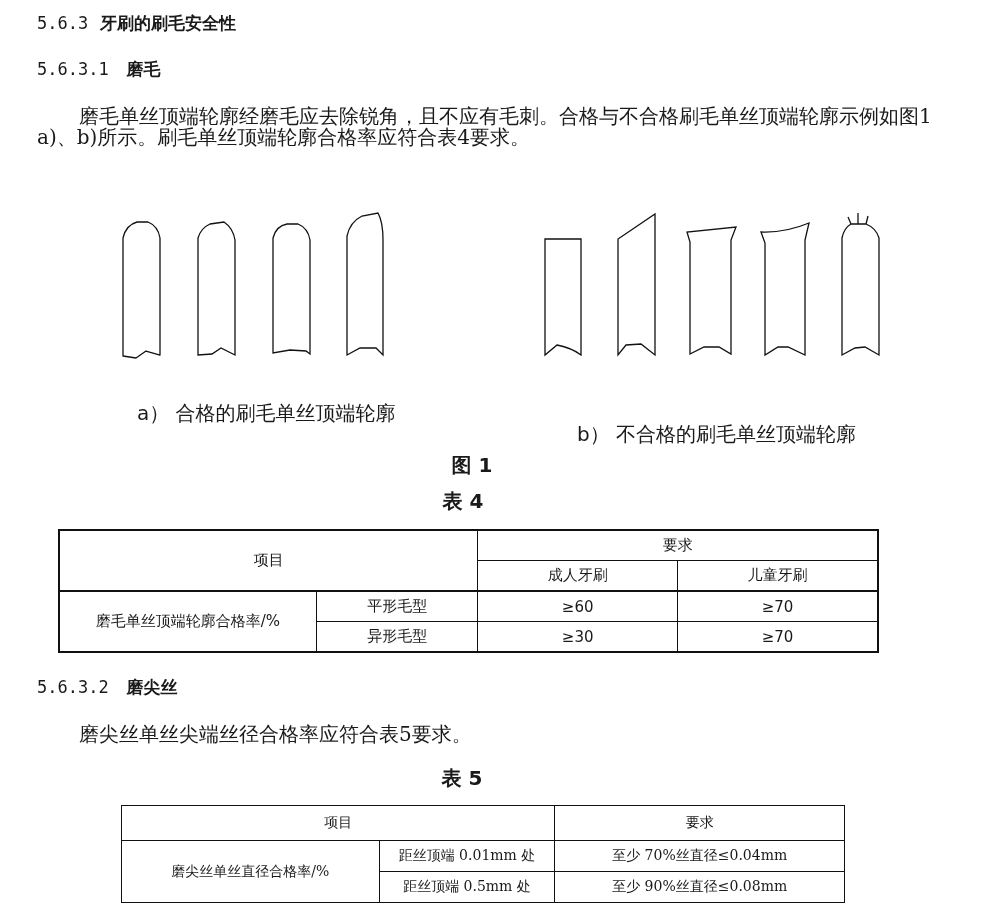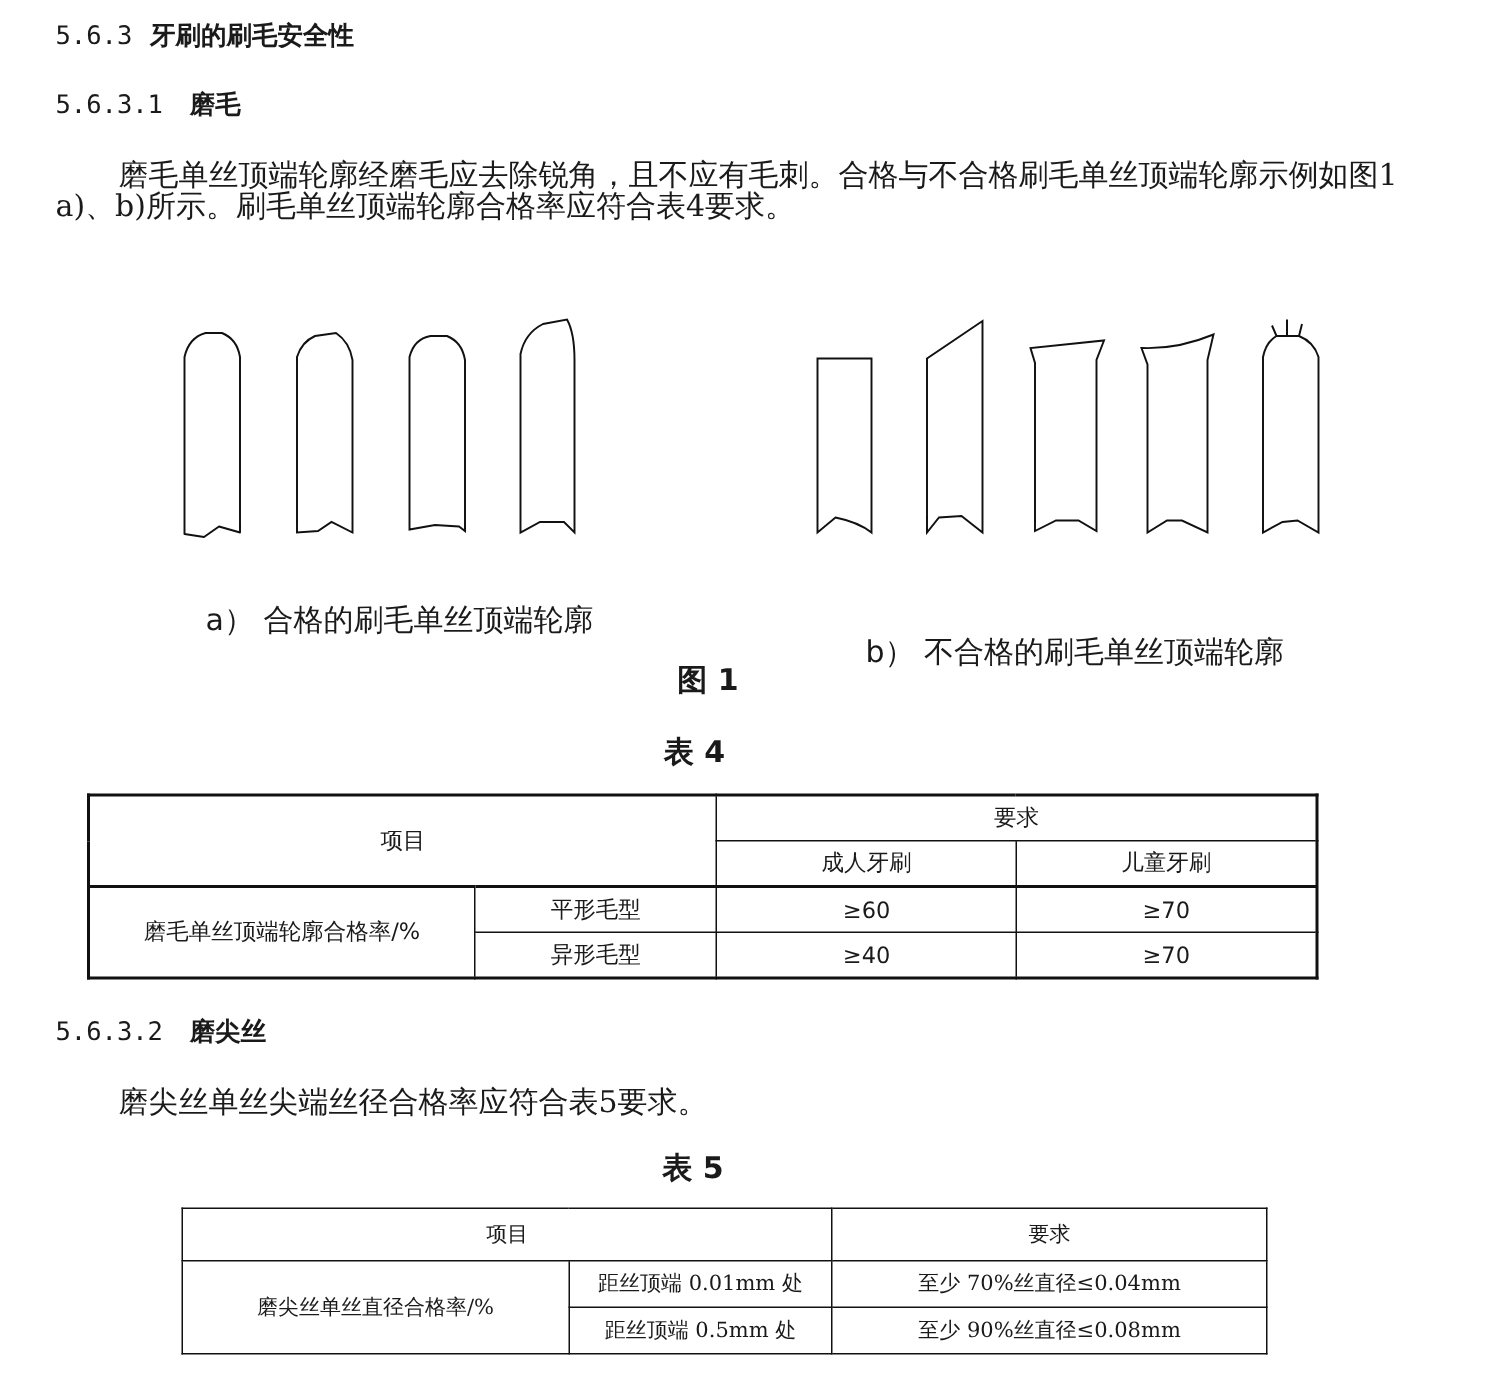--- a/index.html
+++ b/index.html
@@ -48,21 +48,21 @@
     <path d="M618,355 L618,239 L655,214 L655,355 L641,344 L626,345 Z"></path>
     <path d="M690,354 L690,242 L687,232 L736,227 L731,240 L731,354 L719,347 L704,347 Z"></path>
     <path d="M765,355 L765,243 L761,232 Q785,233 809,223 L805,240 L805,355 L788,347 L778,347 Z"></path>
     <path d="M842,355 L842,238 Q844,228 851,224 L866,224 Q876,228 879,238 L879,355 L865,347 L855,348 Z"></path>
     <path d="M858,224 L858,213 M851,224 L848,217 M866,224 L868,216"></path>
   </g>
 </svg>
 
 <div class="abs cap" style="left:137px; top:400px;">a） 合格的刷毛单丝顶端轮廓</div>
 <div class="abs cap" style="left:577px; top:400px;margin-top:21px;">b） 不合格的刷毛单丝顶端轮廓</div>
-<div class="abs cap center" style="left:472px; top:440px; font-weight:bold;">图 1</div>
+<div class="abs cap center" style="left:472px; top:452px; font-weight:bold;">图 1</div>
 
 <div class="abs cap center" style="left:463px; top:488px; font-weight:bold;">表 4</div>
 <table id="t4">
   <colgroup>
     <col style="width:258px">
       <col style="width:162px">
       <col style="width:200px">
       <col style="width:201px">
   </colgroup>
   <tbody>
@@ -75,21 +75,21 @@
     <td>儿童牙刷</td>
   </tr>
   <tr class="sep">
     <td rowspan="2">磨毛单丝顶端轮廓合格率/%</td>
     <td>平形毛型</td>
     <td>≥60</td>
     <td>≥70</td>
   </tr>
   <tr>
     <td>异形毛型</td>
-    <td>≥40</td>
+    <td>≥30</td>
     <td>≥70</td>
   </tr>
 </tbody>
   </table>
 
 <div class="abs h" style="left:37px; top:676px;">
   <span class="num">5.6.3.2</span>&nbsp;&nbsp;&nbsp;<span>磨尖丝</span>
 </div>
 <div class="abs p" style="left:79px; top:721px;">磨尖丝单丝尖端丝径合格率应符合表5要求。</div>
 

